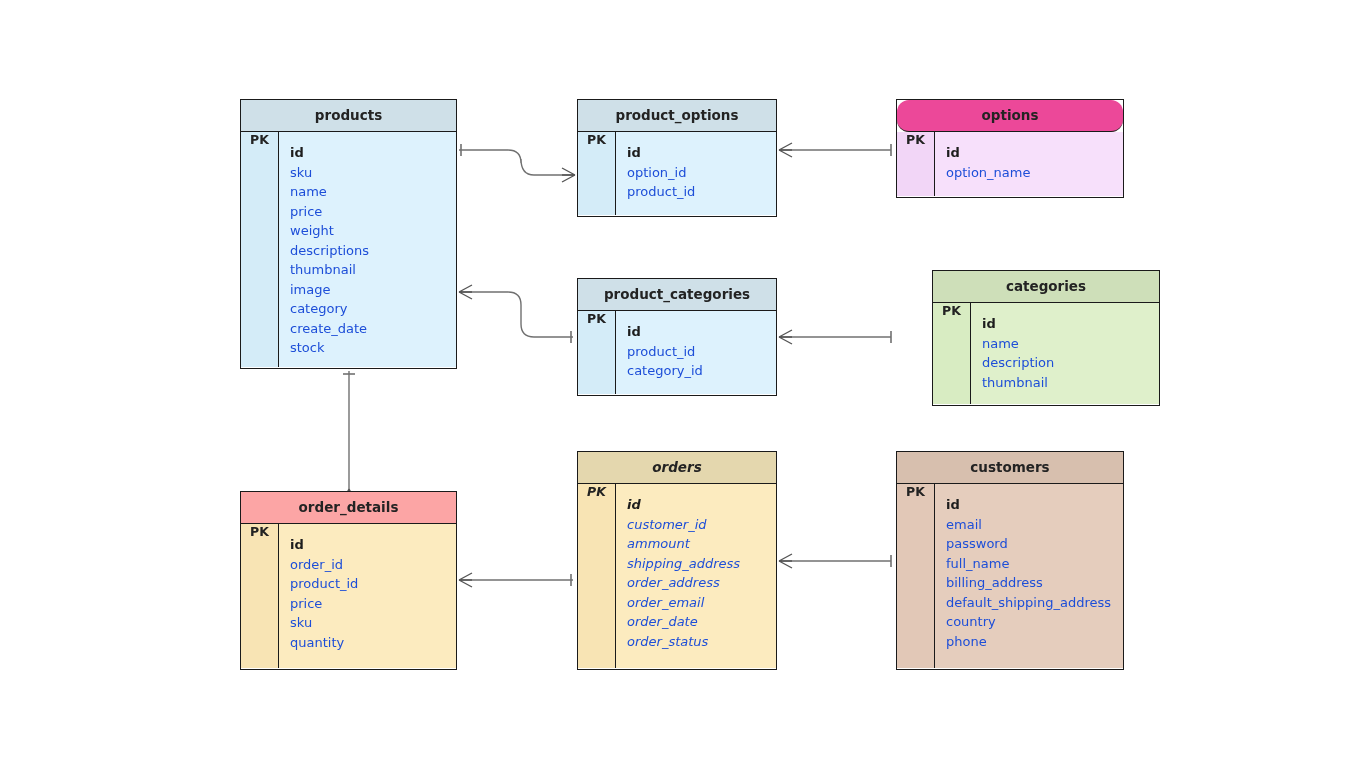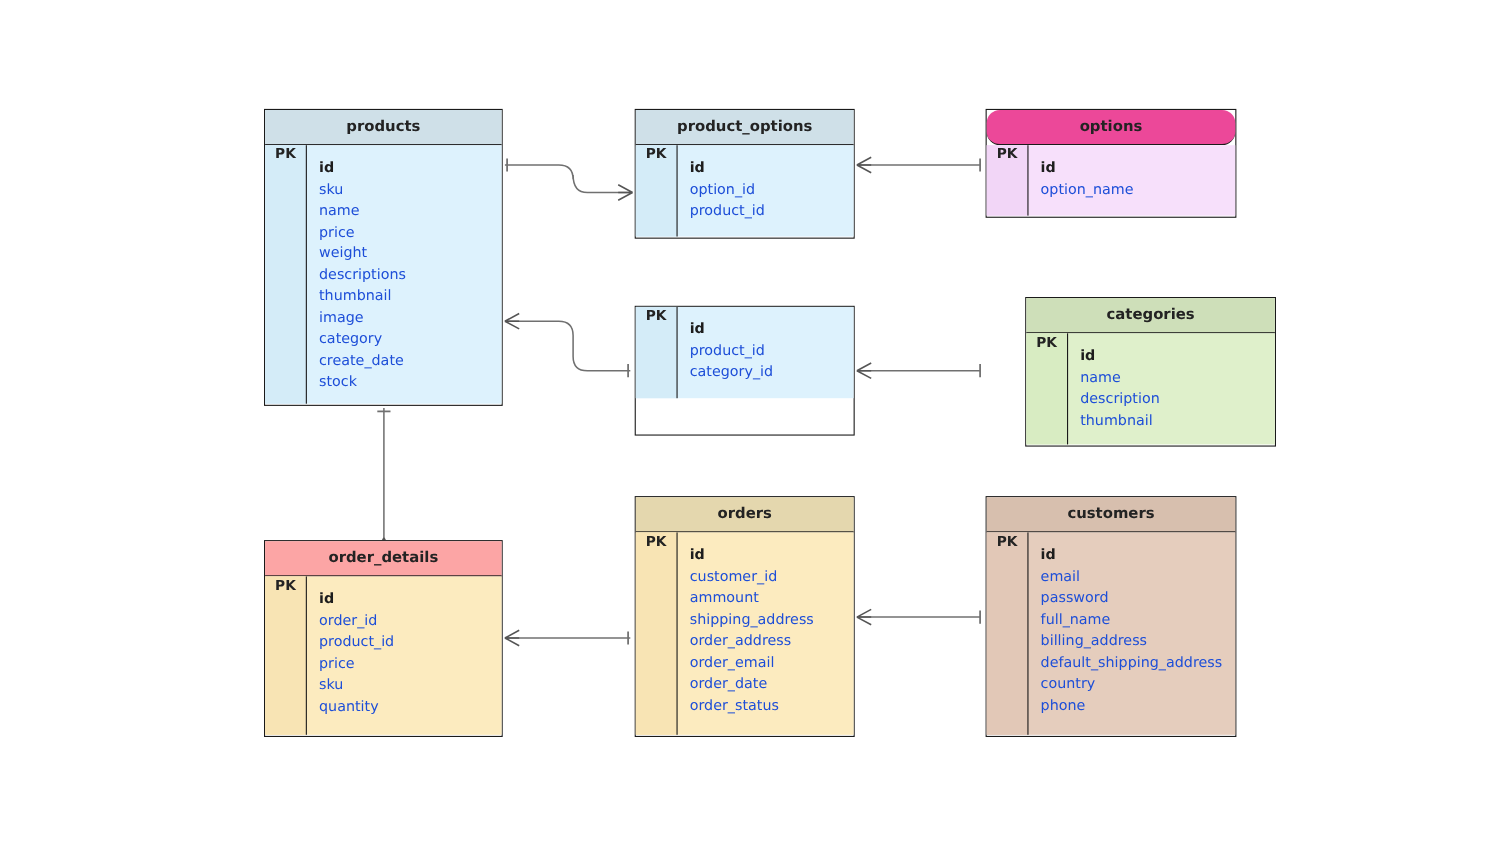--- a/index.html
+++ b/index.html
@@ -184,20 +184,21 @@
         <div class="entity-header" style="background: #ec4899; border-radius: 12px;">options</div>
         <div class="entity-body" style="background: rgb(247, 224, 251); height: 64.2px;">
           <div class="pk-col" style="background: rgb(242, 214, 247); border-right-color: rgb(26, 26, 26);">PK</div>
           <div class="fields-col">
             <div class="field is-key">id</div>
             <div class="field">option_name</div>
           </div>
         </div>
       </div>
       <div class="entity" style="left: 577px; top: 278px; width: 200px; height: 118px; border-color: rgb(26, 26, 26);">
+        <div class="entity-header" style="background: rgb(207, 224, 232);">product_categories</div>
         <div class="entity-body" style="background: rgb(221, 242, 253); height: 83.2px;">
           <div class="pk-col" style="background: rgb(212, 236, 248); border-right-color: rgb(26, 26, 26);">PK</div>
           <div class="fields-col">
             <div class="field is-key">id</div>
             <div class="field">product_id</div>
             <div class="field">category_id</div>
           </div>
         </div>
       </div>
       <div class="entity" style="left: 896px; top: 270px; width: 228px; height: 136px; border-color: rgb(26, 26, 26); margin-left: 36px;">
@@ -219,21 +220,21 @@
           <div class="fields-col">
             <div class="field is-key">id</div>
             <div class="field">order_id</div>
             <div class="field">product_id</div>
             <div class="field">price</div>
             <div class="field">sku</div>
             <div class="field">quantity</div>
           </div>
         </div>
       </div>
-      <div class="entity" style="left: 577px; top: 451px; width: 200px; height: 219px; border-color: rgb(26, 26, 26);">
+      <div class="entity" style="left: 577px; top: 451px; width: 200px; height: 219px; border-color: rgb(26, 26, 26); font-style: italic;">
         <div class="entity-header" style="background: rgb(228, 215, 174);">orders</div>
         <div class="entity-body" style="background: rgb(252, 235, 191); height: 184.2px;">
           <div class="pk-col" style="background: rgb(248, 228, 180); border-right-color: rgb(26, 26, 26);">PK</div>
           <div class="fields-col">
             <div class="field is-key">id</div>
             <div class="field">customer_id</div>
             <div class="field">ammount</div>
             <div class="field">shipping_address</div>
             <div class="field">order_address</div>
             <div class="field">order_email</div>

